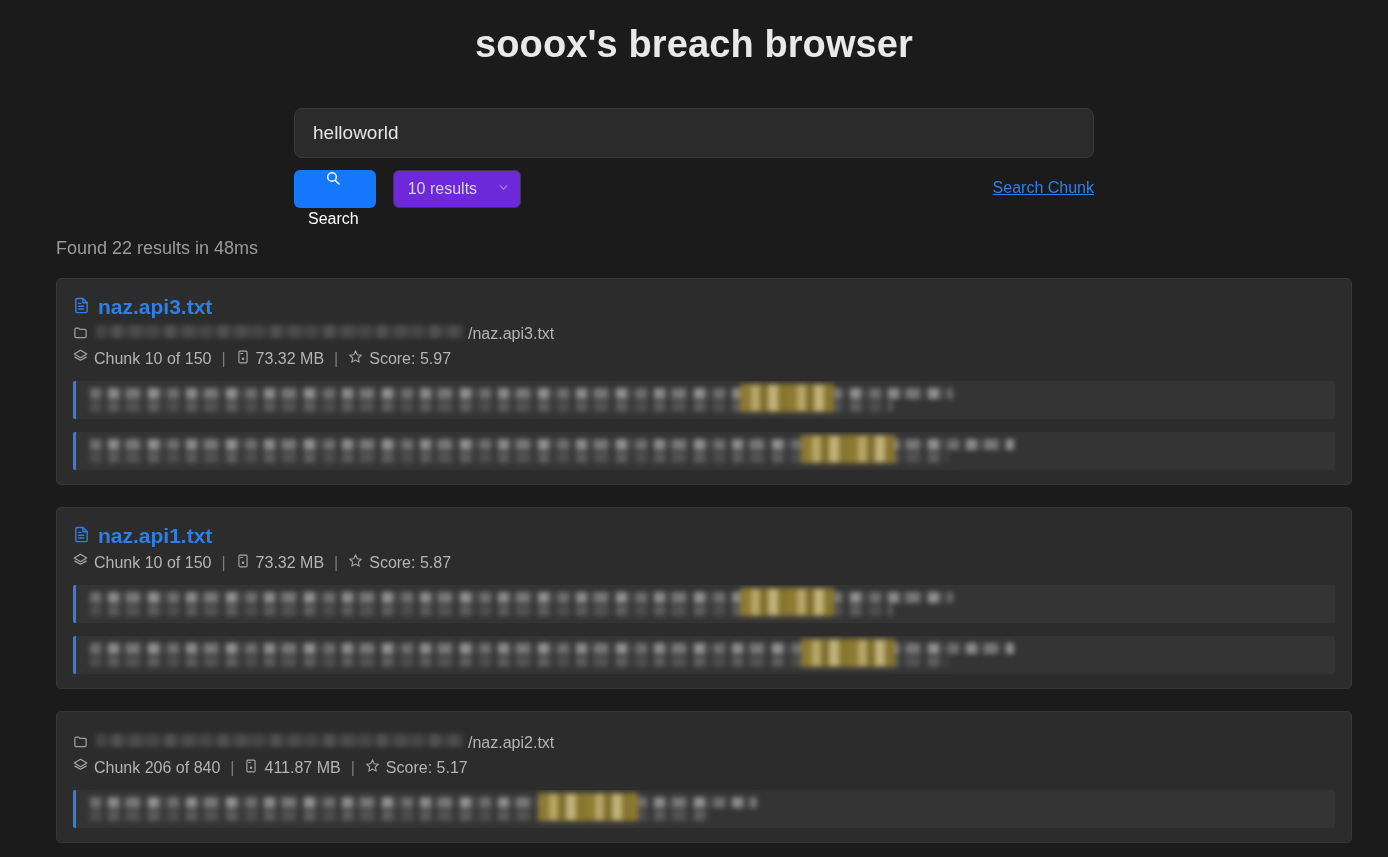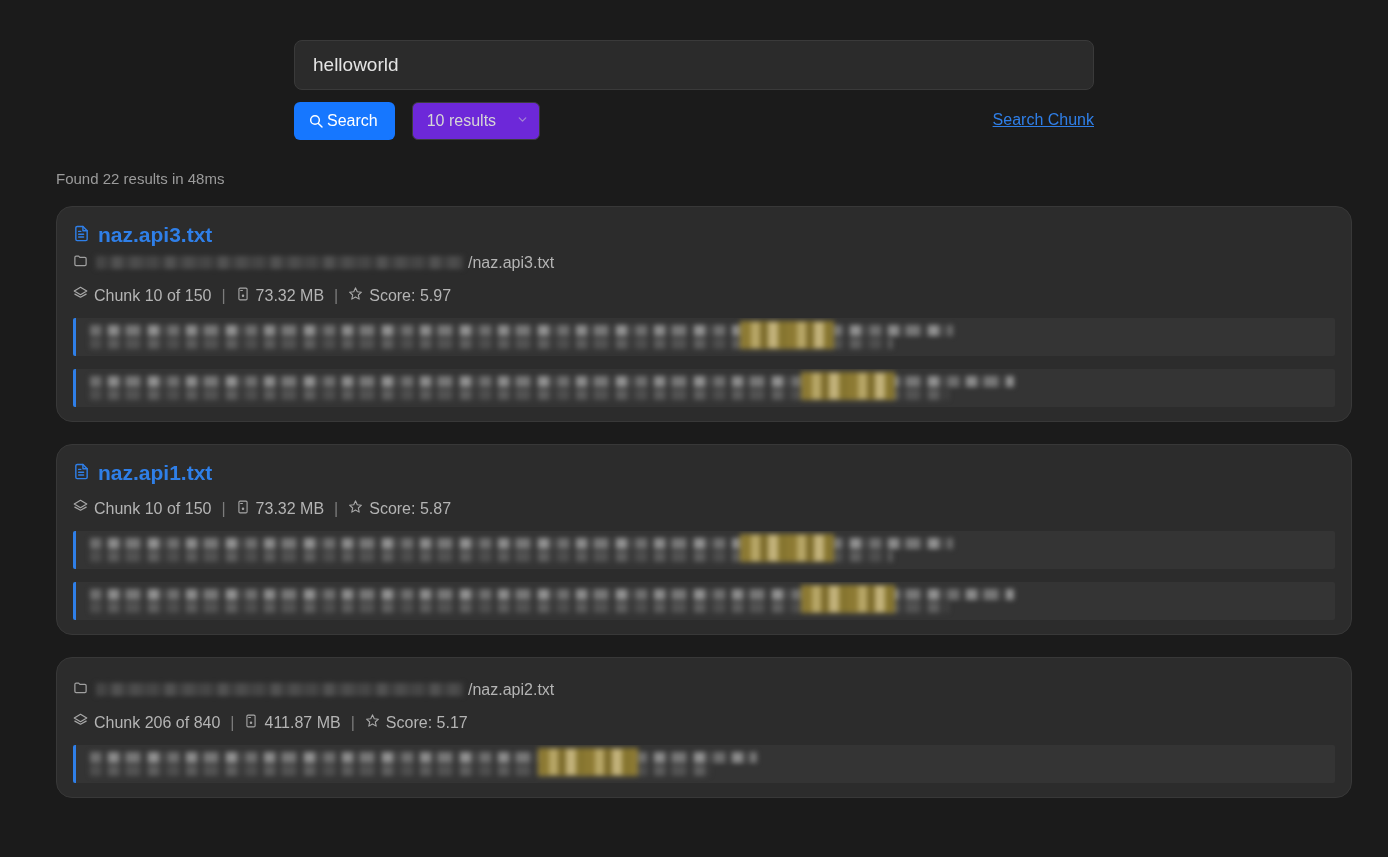--- a/index.html
+++ b/index.html
@@ -55,30 +55,31 @@
     display: flex;
     align-items: center;
     margin-top: 12px;
     height: 38px;
     position: relative;
   }
 
   .btn-search {
     display: inline-flex;
     align-items: center;
-    gap: 3px;
+    gap: 24px;
     height: 38px;
     padding: 0 17px 0 14px;
     background: #1677ff;
     border: none;
     border-radius: 6px;
     color: #ffffff;
     font-size: 16px;
     font-family: "Liberation Sans", sans-serif;
     cursor: pointer;
+    flex-direction: column;
   }
   .btn-search svg { display: block; }
 
   .results-select {
     display: inline-flex;
     align-items: center;
     justify-content: space-between;
     height: 38px;
     width: 128px;
     margin-left: 17px;
@@ -98,50 +99,50 @@
     top: 9px;
     color: #2f7fe8;
     font-size: 16px;
     text-decoration: underline;
     cursor: pointer;
   }
 
   
   .found-line {
     color: #9b9b9b;
-    font-size: 15px;
+    font-size: 18px;
     margin: 30px 5px 0 56px;
   }
 
   
   .results { margin: 19px 0 0 56px; width: 1296px; }
 
   .result-card {
     background: #2c2c2c;
     border: 1px solid #383838;
-    border-radius: 16px;
+    border-radius: 5px;
     padding: 16px 16px 14px 16px;
     margin-bottom: 22px;
   }
 
   .file-row {
     display: flex;
     align-items: center;
     gap: 8px;
   }
   .file-name {
     color: #2f7fe8;
     font-size: 21px;
     font-weight: 700;
     cursor: pointer;
   }
 
   .path-row {
     display: flex;
-    align-items: center;
+    align-items: flex-start;
     gap: 8px;
     margin-top: 6px;
   }
   .path-redacted {
     display: inline-block;
     height: 13px;
     width: 367px;
     border-radius: 1px;
     background: repeating-linear-gradient(
       90deg,
@@ -158,21 +159,21 @@
   .path-tail {
     color: #b4b4b4;
     font-size: 16px;
     margin-left: -3px;
   }
 
   .meta-row {
     display: flex;
     align-items: center;
     gap: 7px;
-    margin-top: 14px;
+    margin-top: 5px;
     color: #b4b4b4;
     font-size: 16px;
   }
   .meta-sep { color: #7c7c7c; padding: 0 3px; }
   .meta-item { display: inline-flex; align-items: center; gap: 6px; }
 
   
   .snippet {
     position: relative;
     background: #343434;
@@ -219,20 +220,21 @@
       #86752f 37px, #86752f 46px
     );
     box-shadow: 0 0 0 2px rgba(140,122,52,0.55);
   }
 </style>
 </head>
 <body>
 
 <div class="page">
 
+  <h1 class="site-title">sooox's breach browser</h1>
 
   <div class="search-wrap">
     <input class="search-input" type="text" value="helloworld" placeholder="Search..." style="">
 
     <div class="controls-row">
 
       <button class="btn-search">
         <span>
           <svg width="16" height="16" viewBox="0 0 24 24" fill="none" stroke="#ffffff" stroke-width="2.2" stroke-linecap="round">
             <circle cx="10.5" cy="10.5" r="6.5"></circle>

